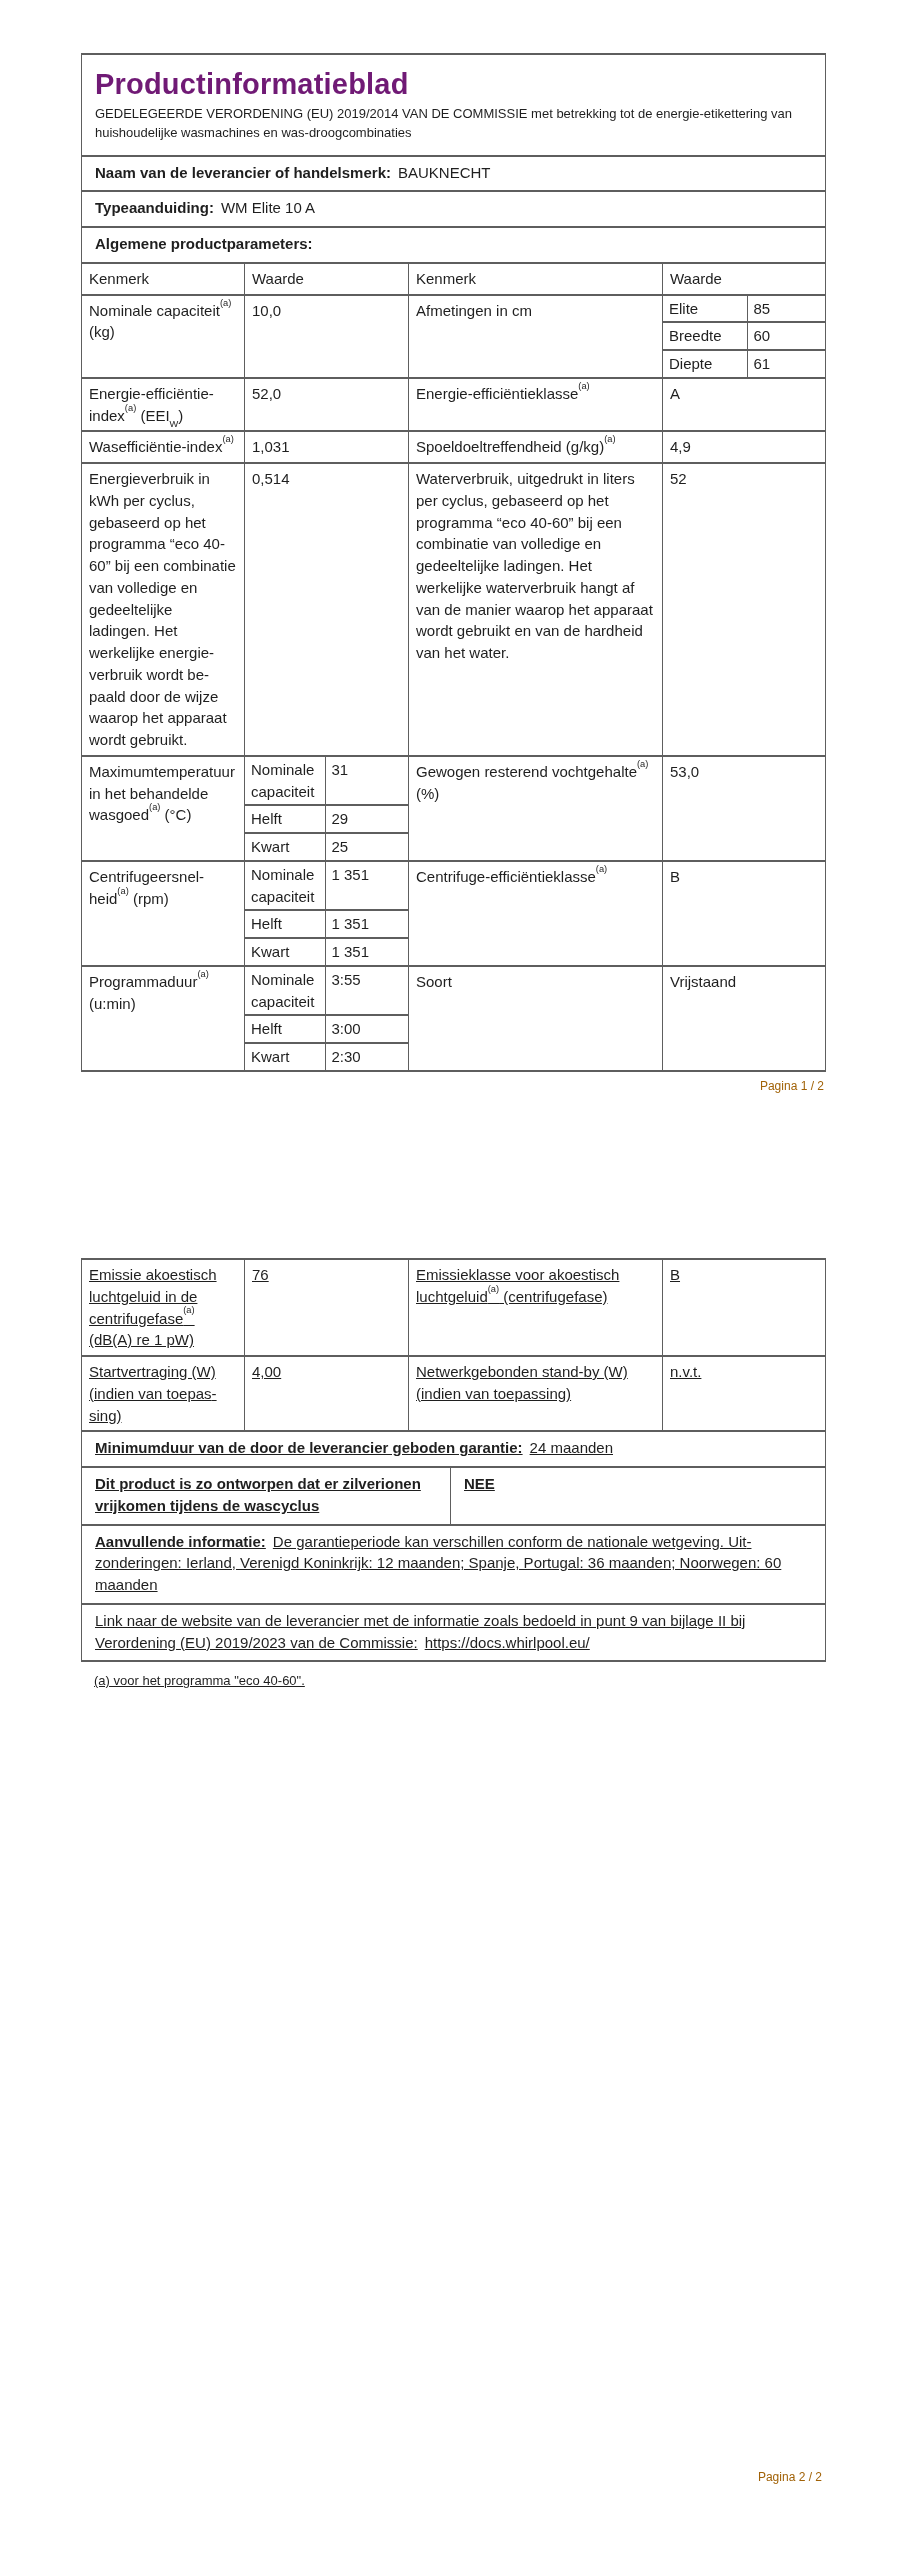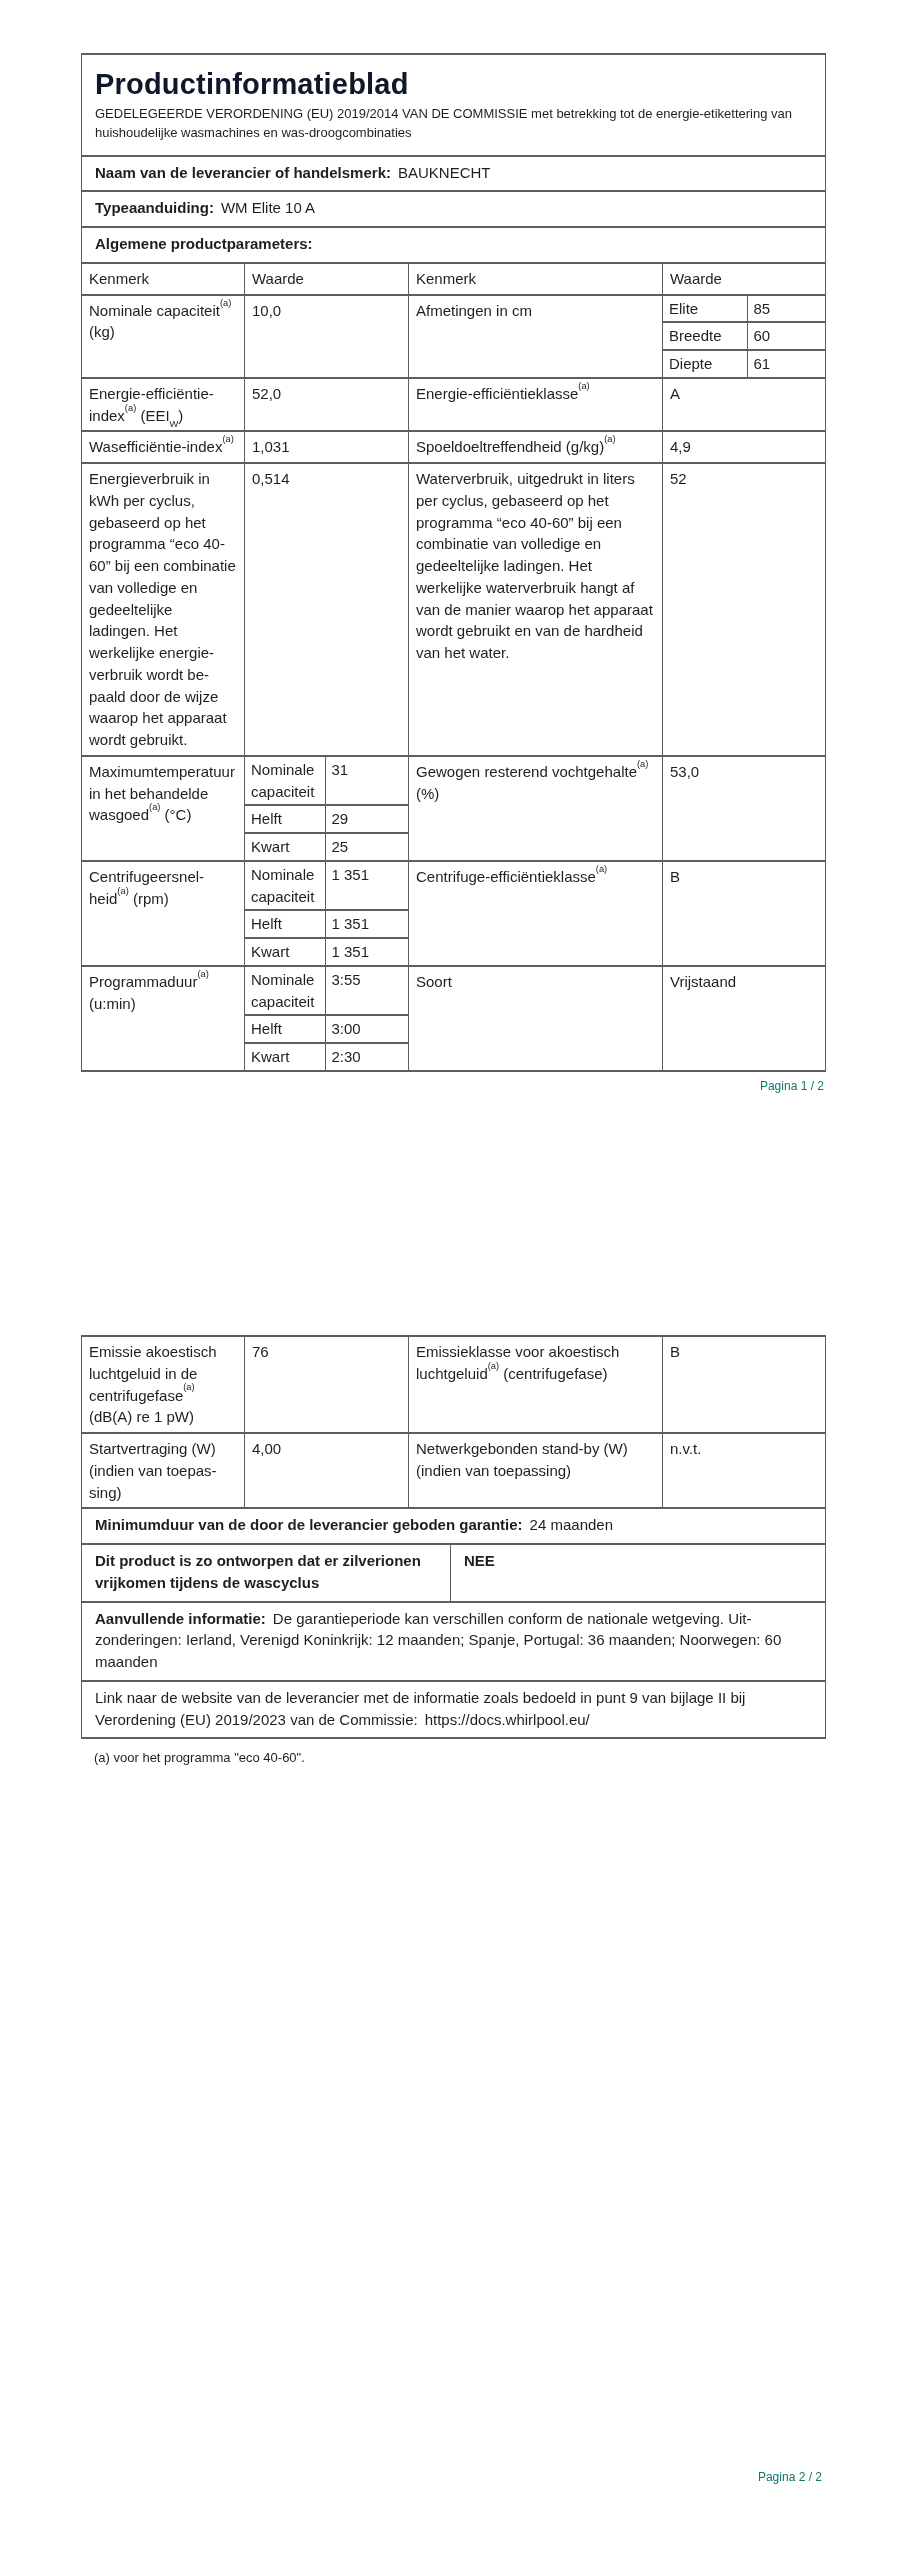--- a/index.html
+++ b/index.html
@@ -3,32 +3,32 @@
 <meta charset="utf-8">
 <style>
   * { margin:0; padding:0; box-sizing:border-box; }
   html,body { background:#ffffff; }
   body {
     width:905px; height:2560px; position:relative; overflow:hidden;
     font-family:"Liberation Sans", sans-serif; color:#1f1f1f;
   }
   .sec { position:absolute; left:81px; width:744px; }
   #sec1 { top:53px; }
-  #sec2 { top:1335px; }
+  #sec2 { top:1258px;text-decoration:underline; }
 
   table.doc-table { border-collapse:collapse; table-layout:fixed; width:744px; }
   table.doc-table.stack { margin-top:-2px; }
   td.cell {
     border:2px solid #5e5e5e; border-left-width:1px; border-right-width:1px;
     vertical-align:top; padding:4px 7px; font-size:15px; line-height:1.45;
     text-align:left; hyphens:manual; -webkit-hyphens:manual;
   }
   td.kv { padding:5px 13px 7px 13px; }
   td.title-cell { padding:8px 13px 12px 13px; }
-  h1.title { font-size:29px; font-weight:700; color:#0f172a; letter-spacing:0.2px; }
+  h1.title { font-size:29px; font-weight:700; color:#701a75; letter-spacing:0.2px; }
   p.reg { margin-top:0; font-size:13px; line-height:1.45; }
   .b { font-weight:700; }
   .v { margin-left:7px; }
   .just { text-align:justify; }
   .val { text-align:right; padding-right:9px; }
   .cls { text-align:left; }
   sup { font-size:0.62em; position:relative; top:-0.45em; line-height:0; }
   sub { font-size:0.62em; position:relative; top:0.25em; line-height:0; }
 
   td.subwrap { border:2px solid #5e5e5e; border-left-width:1px; border-right-width:1px; padding:0; vertical-align:top; }
@@ -38,21 +38,21 @@
     padding:2px 6px; font-size:15px; line-height:1.45; vertical-align:top; hyphens:manual;
   }
   table.sub tr:first-child td { border-top:0; }
   table.sub tr:last-child td { border-bottom:0; }
   table.sub td:first-child { border-left:0; }
   table.sub td:last-child { border-right:0; }
   td.sv { text-align:left; padding-right:8px; }
   table.sub2 col.skc { width:80px; }
   table.sub4 col.skc { width:84px; }
 
-  .pgnum { text-align:right; font-size:12px; margin-top:7px; padding-right:1px; color:#0f766e; }
+  .pgnum { text-align:right; font-size:12px; margin-top:7px; padding-right:1px; color:#a16207; }
   .pgnum.p2 { position:absolute; top:2470px; right:82px; margin:0; }
   .footnote { font-size:13px; margin-top:11px; padding-left:13px; }
 </style>
 </head>
 <body>
 
 <div class="page">
 
   <section class="sec" id="sec1">
     <table class="doc-table">

